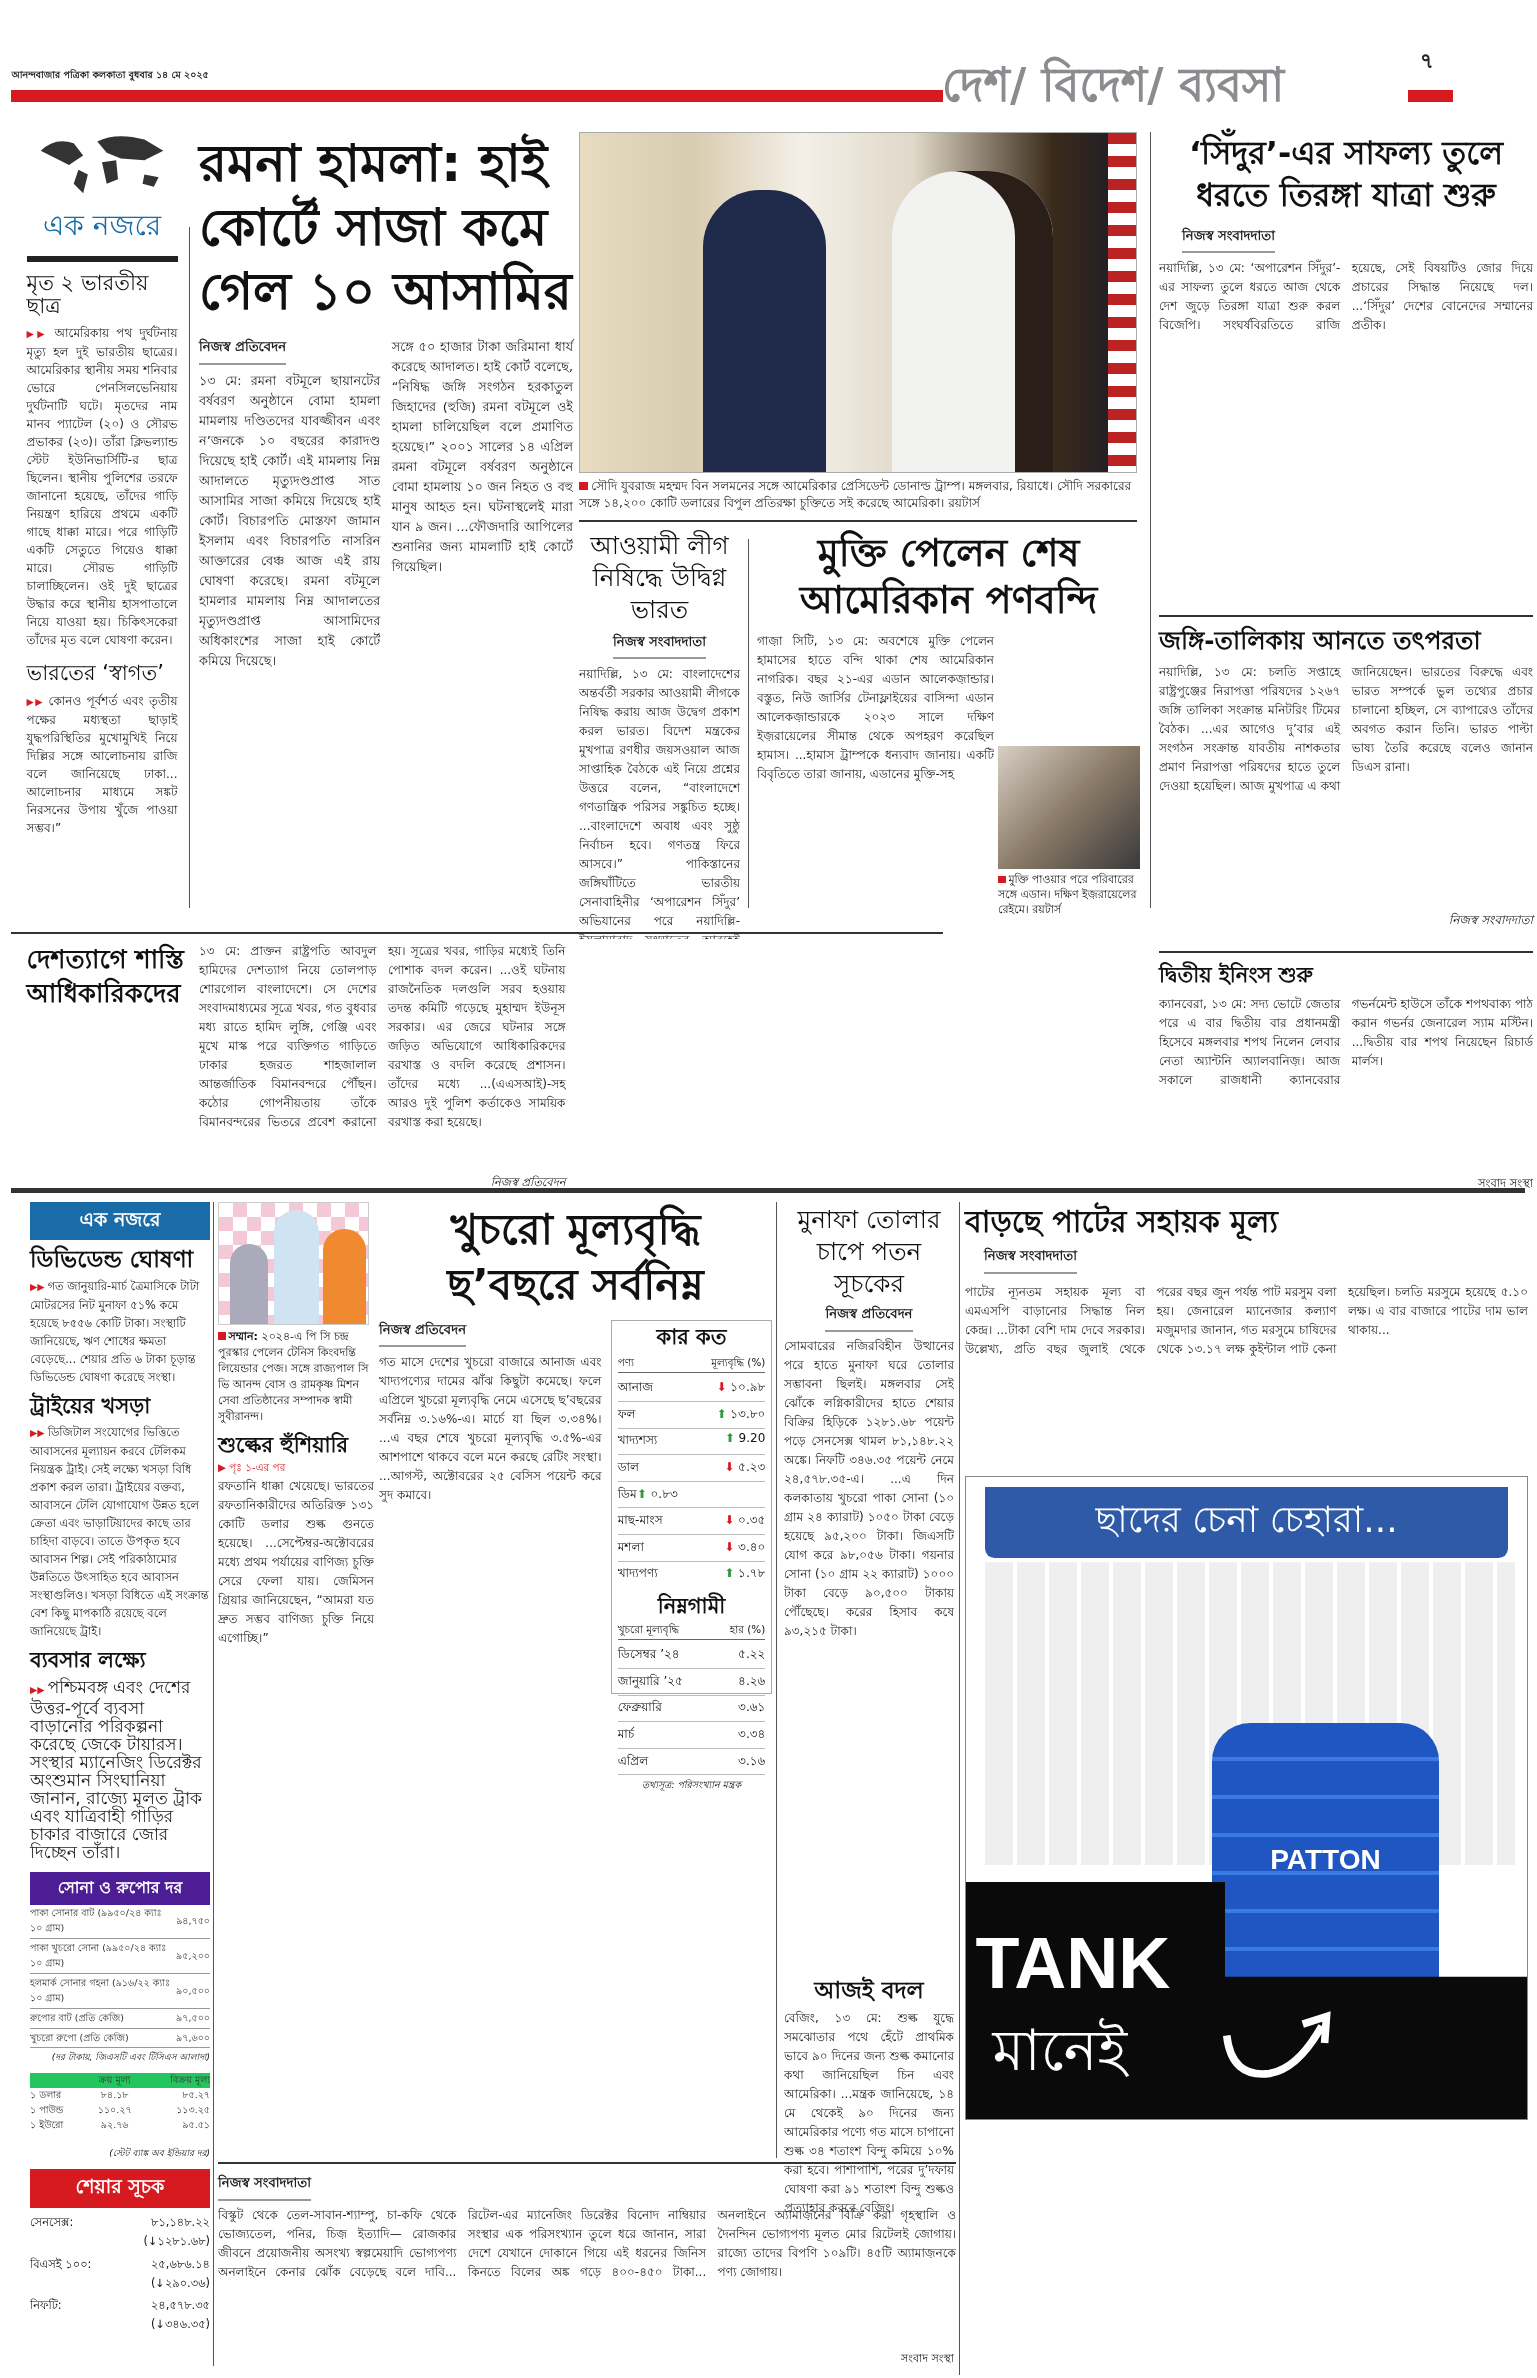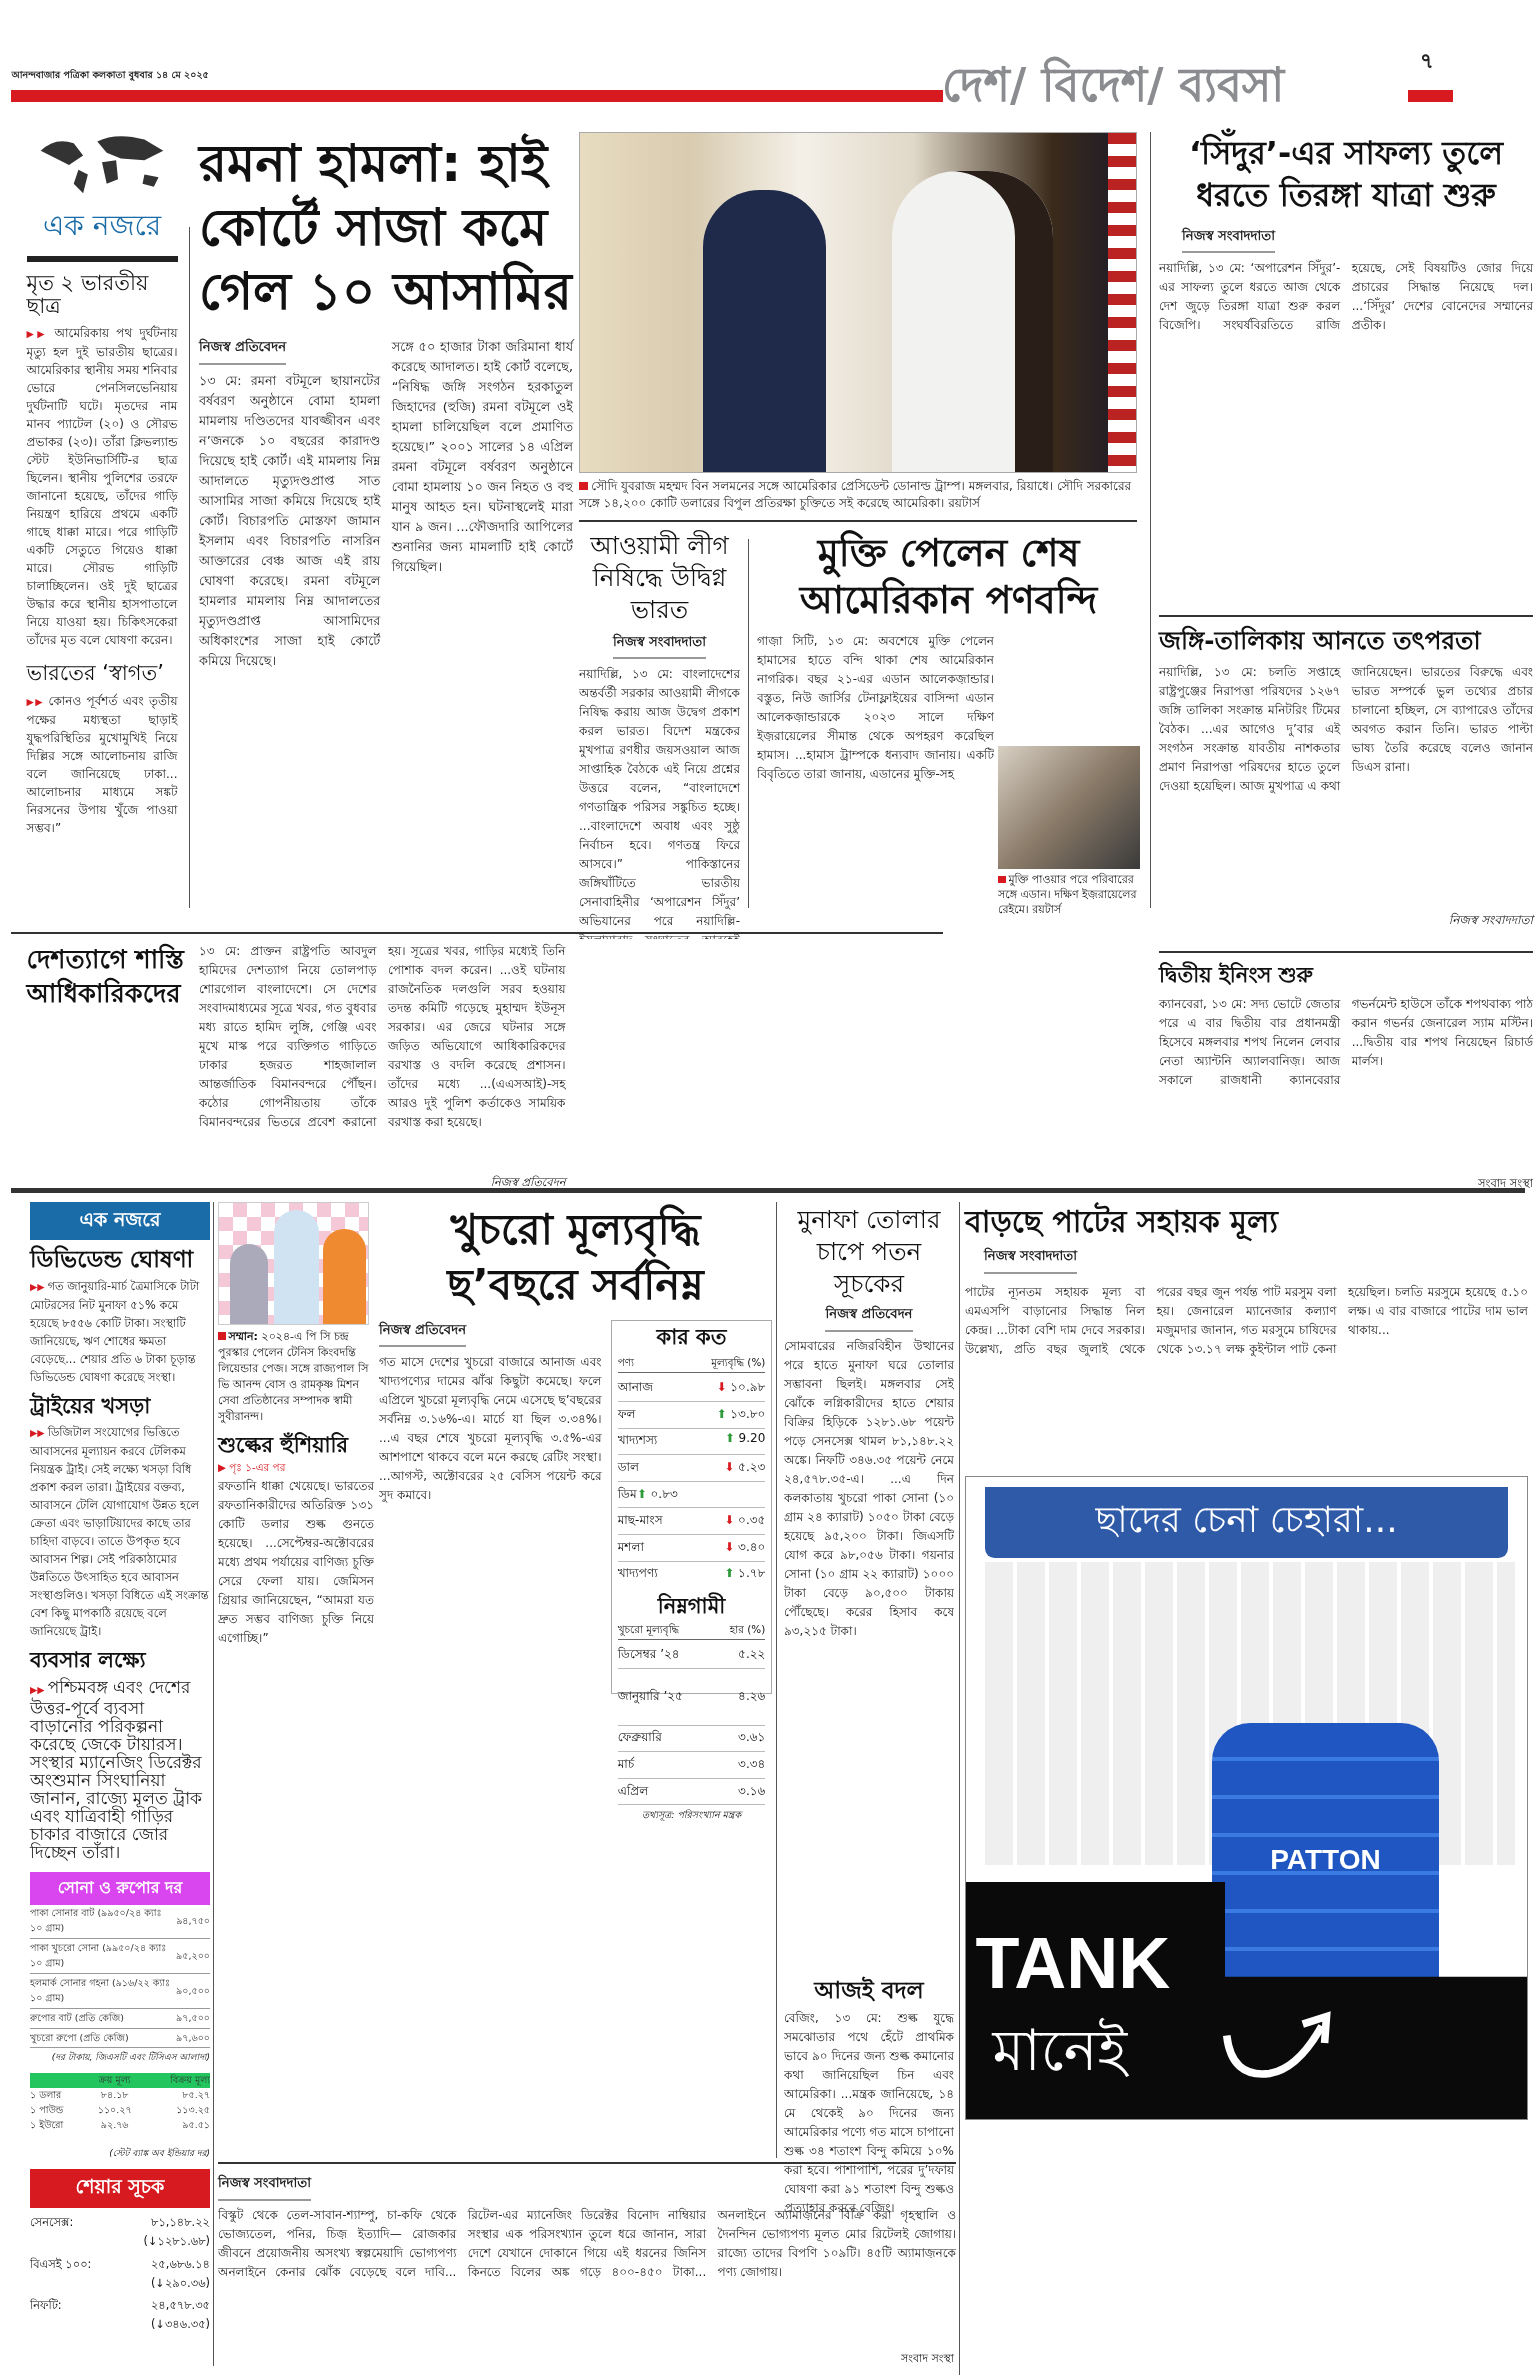--- a/index.html
+++ b/index.html
@@ -124,21 +124,21 @@
 
 <div class="abs" data-name="business-sidebar" style="left:30px;top:1202px;width:180px;height:1173px">
   <div data-name="business-sidebar-header" style="background:#1a6ca8;color:#fff;text-align:center;font-size:19px;font-weight:bold;padding:2.8px 0">এক নজরে</div>
   <div data-name="dividend-title" class="head" style="font-size:23px;margin-top:7.6px">ডিভিডেন্ড ঘোষণা</div>
   <div data-name="dividend-text" class="body-text bullet" style="font-size:11.4px;line-height:18px;margin-top:3.8px;text-align:left">গত জানুয়ারি-মার্চ ত্রৈমাসিকে টাটা মোটরসের নিট মুনাফা ৫১% কমে হয়েছে ৮৫৫৬ কোটি টাকা। সংস্থাটি জানিয়েছে, ঋণ শোধের ক্ষমতা বেড়েছে... শেয়ার প্রতি ৬ টাকা চূড়ান্ত ডিভিডেন্ড ঘোষণা করেছে সংস্থা।</div>
   <div data-name="trai-title" class="head" style="font-size:21px;margin-top:9.5px">ট্রাইয়ের খসড়া</div>
   <div data-name="trai-text" class="body-text bullet" style="font-size:11.4px;line-height:18px;margin-top:3.8px;text-align:left">ডিজিটাল সংযোগের ভিত্তিতে আবাসনের মূল্যায়ন করবে টেলিকম নিয়ন্ত্রক ট্রাই। সেই লক্ষ্যে খসড়া বিধি প্রকাশ করল তারা। ট্রাইয়ের বক্তব্য, আবাসনে টেলি যোগাযোগ উন্নত হলে ক্রেতা এবং ভাড়াটিয়াদের কাছে তার চাহিদা বাড়বে। তাতে উপকৃত হবে আবাসন শিল্প। সেই পরিকাঠামোর উন্নতিতে উৎসাহিত হবে আবাসন সংস্থাগুলিও। খসড়া বিধিতে এই সংক্রান্ত বেশ কিছু মাপকাঠি রয়েছে বলে জানিয়েছে ট্রাই।</div>
   <div data-name="business-target-title" class="head" style="font-size:21px;margin-top:9.5px">ব্যবসার লক্ষ্যে</div>
   <div data-name="business-target-text" class="body-text bullet" style="font-size:17px;line-height:18px;margin-top:5px;text-align:left">পশ্চিমবঙ্গ এবং দেশের উত্তর-পূর্বে ব্যবসা বাড়ানোর পরিকল্পনা করেছে জেকে টায়ারস। সংস্থার ম্যানেজিং ডিরেক্টর অংশুমান সিংঘানিয়া জানান, রাজ্যে মূলত ট্রাক এবং যাত্রিবাহী গাড়ির চাকার বাজারে জোর দিচ্ছেন তাঁরা।</div>
 
-  <div data-name="gold-silver-header" style="background:#d946ef;color:#fff;text-align:center;font-size:16px;font-weight:bold;padding:2.8px 0;margin-top:11.4px">সোনা ও রুপোর দর</div>
+  <div data-name="gold-silver-header" style="background:#4c1d95;color:#fff;text-align:center;font-size:16px;font-weight:bold;padding:2.8px 0;margin-top:11.4px">সোনা ও রুপোর দর</div>
   <table data-name="gold-silver-table" style="font-size:9.5px;color:#333">
     <tbody>
         <tr data-name="table-row" style="border-bottom:0.9px solid #999">
           <td data-name="rate-label" style="padding:1.9px 0">পাকা সোনার বাট (৯৯৫০/২৪ ক্যাঃ ১০ গ্রাম)</td>
           <td data-name="rate-value" style="text-align:right">৯৪,৭৫০</td>
         </tr>
     <tr data-name="table-row" style="border-bottom:0.9px solid #999">
           <td data-name="rate-label" style="padding:1.9px 0">পাকা খুচরো সোনা (৯৯৫০/২৪ ক্যাঃ ১০ গ্রাম)</td>
           <td data-name="rate-value" style="text-align:right">৯৫,২০০</td>
         </tr>
@@ -270,21 +270,21 @@
 
       <div data-name="downward-table-title" class="head" style="font-size:21px;text-align:center;margin-top:7.6px">নিম্নগামী</div>
       <div style="display:flex;justify-content:space-between;font-size:10.4px;margin:3.8px 0 1.9px;border-bottom:0.9px solid #666">
           <span data-name="col-header">খুচরো মূল্যবৃদ্ধি</span>
           <span data-name="col-header">হার (%)</span>
         </div>
       <div data-name="downward-row" style="display:flex;justify-content:space-between;font-size:12px;border-bottom:0.9px solid #bbb;padding:2.8px 0">
           <span data-name="month">ডিসেম্বর ’২৪</span>
           <span data-name="rate">৫.২২</span>
         </div>
-      <div data-name="downward-row" style="display:flex;justify-content:space-between;font-size:12px;border-bottom:0.9px solid #bbb;padding:18px 0">
+      <div data-name="downward-row" style="display:flex;justify-content:space-between;font-size:12px;border-bottom:0.9px solid #bbb;padding:3px 0">
           <span data-name="month">জানুয়ারি ’২৫</span>
           <span data-name="rate">৪.২৬</span>
         </div>
       <div data-name="downward-row" style="display:flex;justify-content:space-between;font-size:12px;border-bottom:0.9px solid #bbb;padding:2.8px 0">
           <span data-name="month">ফেব্রুয়ারি</span>
           <span data-name="rate">৩.৬১</span>
         </div>
       <div data-name="downward-row" style="display:flex;justify-content:space-between;font-size:12px;border-bottom:0.9px solid #bbb;padding:2.8px 0">
           <span data-name="month">মার্চ</span>
           <span data-name="rate">৩.৩৪</span>

